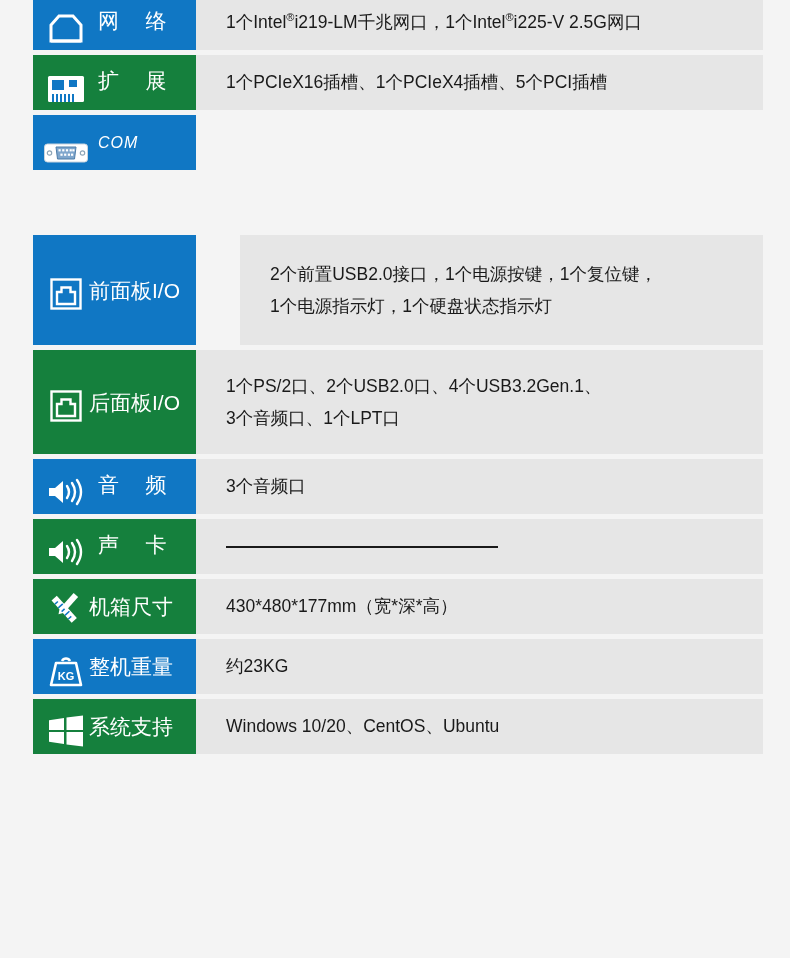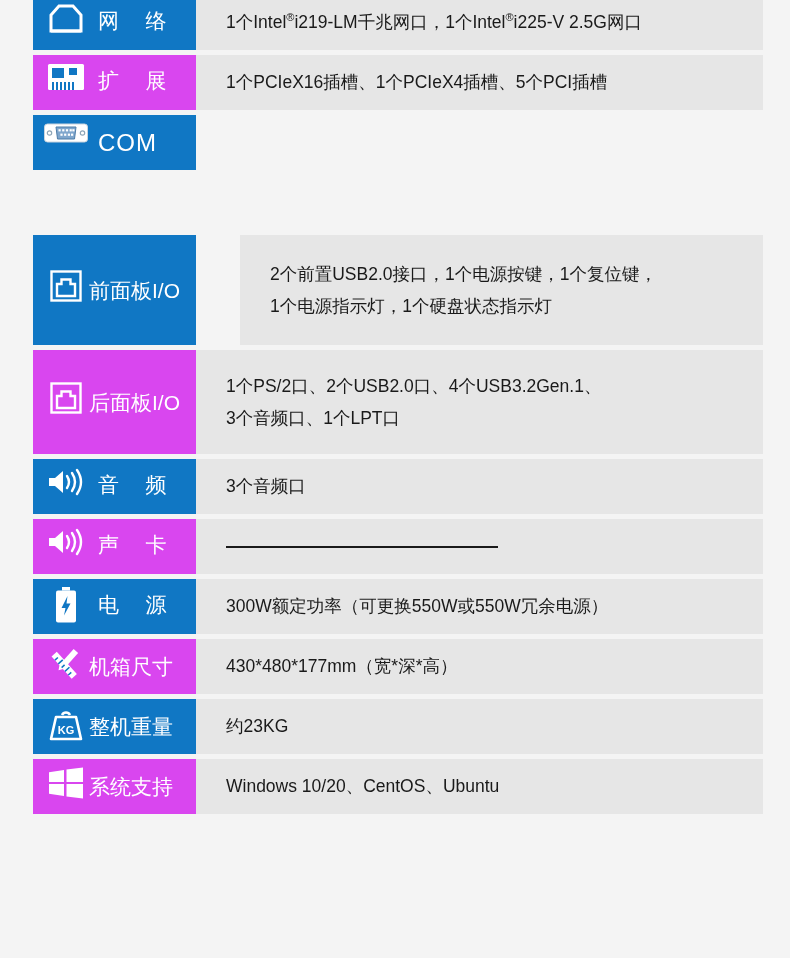--- a/index.html
+++ b/index.html
@@ -24,42 +24,42 @@
     width:163px;
     flex:0 0 163px;
     display:flex;
     align-items:center;
     justify-content:flex-start;
     color:#ffffff;
     box-sizing:border-box;
     padding-left:11px;
   }
   .label-cell.blue-light{ background:#1077c4; }
-  .label-cell.blue-dark{  background:#d946ef; }
+  .label-cell.blue-dark{  background:#15803d; }
 
   .icon-box{
     flex:0 0 auto;
     display:flex;
-    align-items:flex-start;
+    align-items:flex-end;
     justify-content:center;
     width:44px;
     height:40px;
   }
   .icon-box svg{ display:block; }
 
   .label-text{
     font-size:21px;
     font-weight:400;
     letter-spacing:0.5px;
     white-space:nowrap;
     line-height:1;
     padding-left:4px;
   }
   .label-text.wide{ letter-spacing:7px; padding-left:10px;font-family:Liberation Mono, monospace; }
-  .label-text.latin{ letter-spacing:1px; font-size:24px; padding-left:10px;}
+  .label-text.latin{ letter-spacing:1px; font-size:16px; padding-left:10px;font-style:italic;}
   .label-text.tight{ letter-spacing:0px; padding-left:1px; font-size:21px;}
 
   .value-cell{
     flex:1 1 auto;
     background:#e6e6e6;
     color:#1a1a1a;
     display:flex;
     flex-direction:column;
     justify-content:center;
     box-sizing:border-box;
@@ -200,35 +200,20 @@
       <path d="M30 3 Q38 15 30 27" fill="none" stroke="#ffffff" stroke-width="2.4" stroke-linecap="round"></path>
     </svg>
         </span>
         <span class="label-text wide">声 卡</span>
       </div>
       <div class="value-cell">
         <div class="dash-line"></div>
       </div>
     </div>
     <div class="spec-row r-h1">
-      <div class="label-cell blue-light">
-        <span class="icon-box">
-          <svg width="24" height="36" viewBox="0 0 24 36">
-      <rect x="8" y="0" width="8" height="3.5" fill="#ffffff"></rect>
-      <rect x="2" y="3.5" width="20" height="32" rx="2" fill="#ffffff"></rect>
-      <path d="M13.5 9 L7.5 21 H11.5 L10 28.5 L16.5 16.5 H12.5 Z" fill="#1077c4"></path>
-    </svg>
-        </span>
-        <span class="label-text wide">电 源</span>
-      </div>
-      <div class="value-cell">
-        <div class="value-line">300W额定功率（可更换550W或550W冗余电源）</div>
-      </div>
-    </div>
-    <div class="spec-row r-h1">
       <div class="label-cell blue-dark">
         <span class="icon-box">
           <svg width="38" height="36" viewBox="0 0 38 36">
       <g transform="rotate(42 19 18)">
         <path d="M14 1 L20 1 L20 22 L17 27 L14 22 Z" fill="#ffffff"></path>
         <path d="M14 19 H20" stroke="#1077c4" stroke-width="1.6"></path>
       </g>
       <g transform="rotate(-42 19 18)">
         <rect x="14" y="2" width="7" height="30" fill="#ffffff"></rect>
         <g stroke="#1077c4" stroke-width="1.5">

